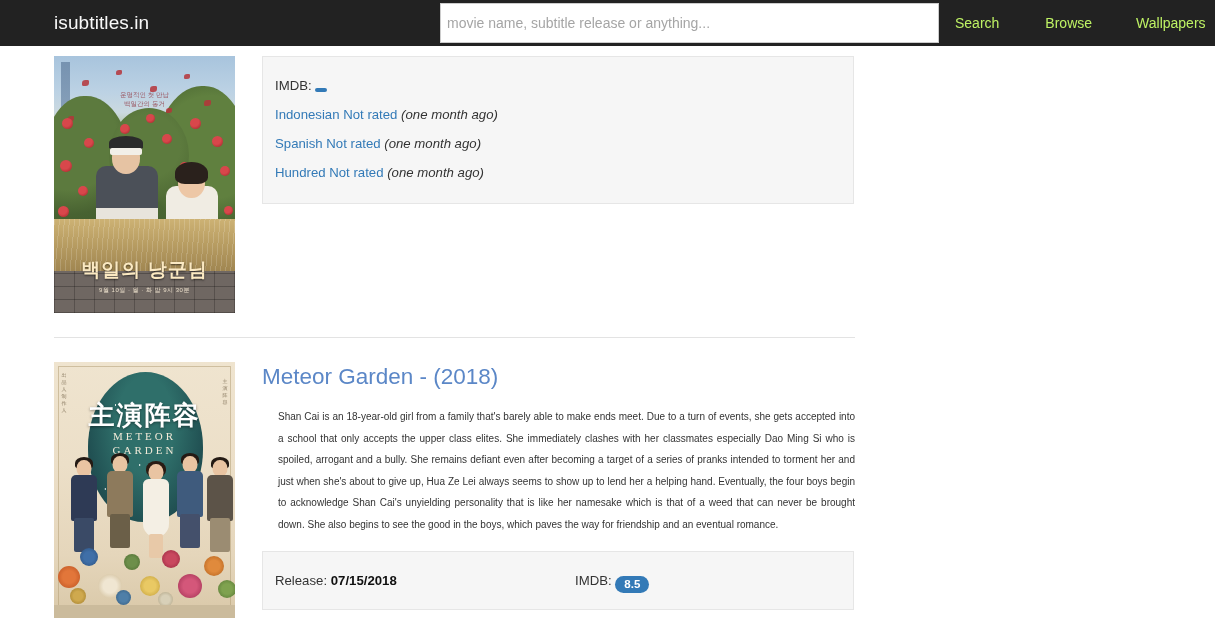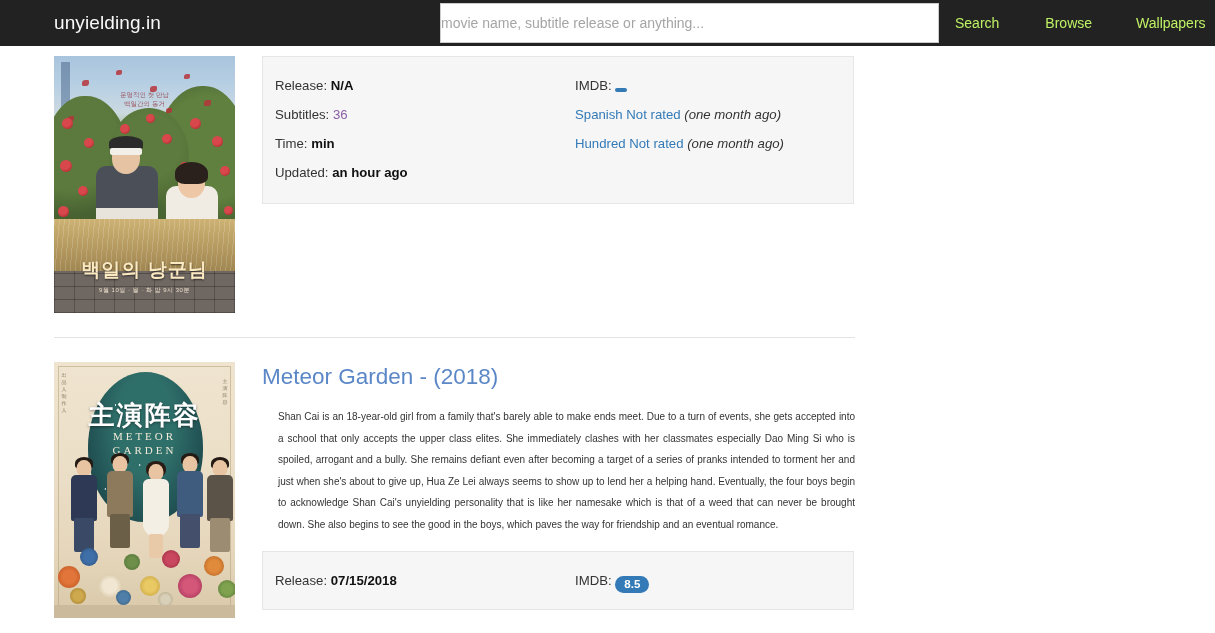--- a/index.html
+++ b/index.html
@@ -35,21 +35,21 @@
     width: 499px;
     height: 40px;
   }
   .search-input {
     width: 100%;
     height: 40px;
     border: 1px solid #cccccc;
     background: #ffffff;
     font-size: 14px;
     color: #555;
-    padding: 0 0;
+    padding: 0 6px;
     outline: none;
     font-family: "Liberation Sans", sans-serif;
   }
   .search-input::placeholder { color: #a5a5a5; }
   .nav-links {
     position: absolute;
     left: 939px;
     top: 0;
     height: 46px;
     display: flex;
@@ -335,21 +335,21 @@
     margin: 24px 0 0 0;
     width: 801px;
     margin-left: 54px;
   }
   .gap1 { height: 14px; }
 </style>
 </head>
 <body>
 
 <div class="navbar">
-  <a class="brand" href="#">unyielding.in</a>
+  <a class="brand" href="#">isubtitles.in</a>
 
   <div class="search-wrap">
     <input class="search-input" type="text" placeholder="movie name, subtitle release or anything..." style="">
   </div>
 
   <div class="nav-links">
     <a class="nav-link first" href="#">Search</a>
     <a class="nav-link mid" href="#">Browse</a>
     <a class="nav-link" href="#">Wallpapers</a>
   </div>
@@ -399,43 +399,29 @@
 
       <div class="hay"></div>
       <div class="wall"></div>
       <div class="ktitle">백일의 낭군님</div>
       <div class="ksub">9월 10일 · 월 · 화 밤 9시 30분</div>
     </div>
 
     <div class="rbody">
 
       <div class="infobox">
-        <div class="col-left">
-          <div class="irow">
-            <span>Release:</span>
-            <b>N/A</b>
-          </div>
-          <div class="irow">
-            <span>Subtitles:</span>
-            <a class="subcount" href="#">36</a>
-          </div>
-          <div class="irow">
-            <span>Time:</span>
-            <b>min</b>
-          </div>
-          <div class="irow">
-            <span>Updated:</span>
-            <b>an hour ago</b>
-          </div>
-        </div>
 
         <div class="col-right">
           <div class="irow">
             <span>IMDB:</span>
             <span class="imdb-pill empty"></span>
+          </div>
+          <div class="irow">
+            <a class="sublink" href="#">Indonesian Not rated</a>
+            <span class="ago">(one month ago)</span>
           </div>
           <div class="irow">
             <a class="sublink" href="#">Spanish Not rated</a>
             <span class="ago">(one month ago)</span>
           </div>
           <div class="irow">
             <a class="sublink" href="#">Hundred Not rated</a>
             <span class="ago">(one month ago)</span>
           </div>
         </div>

